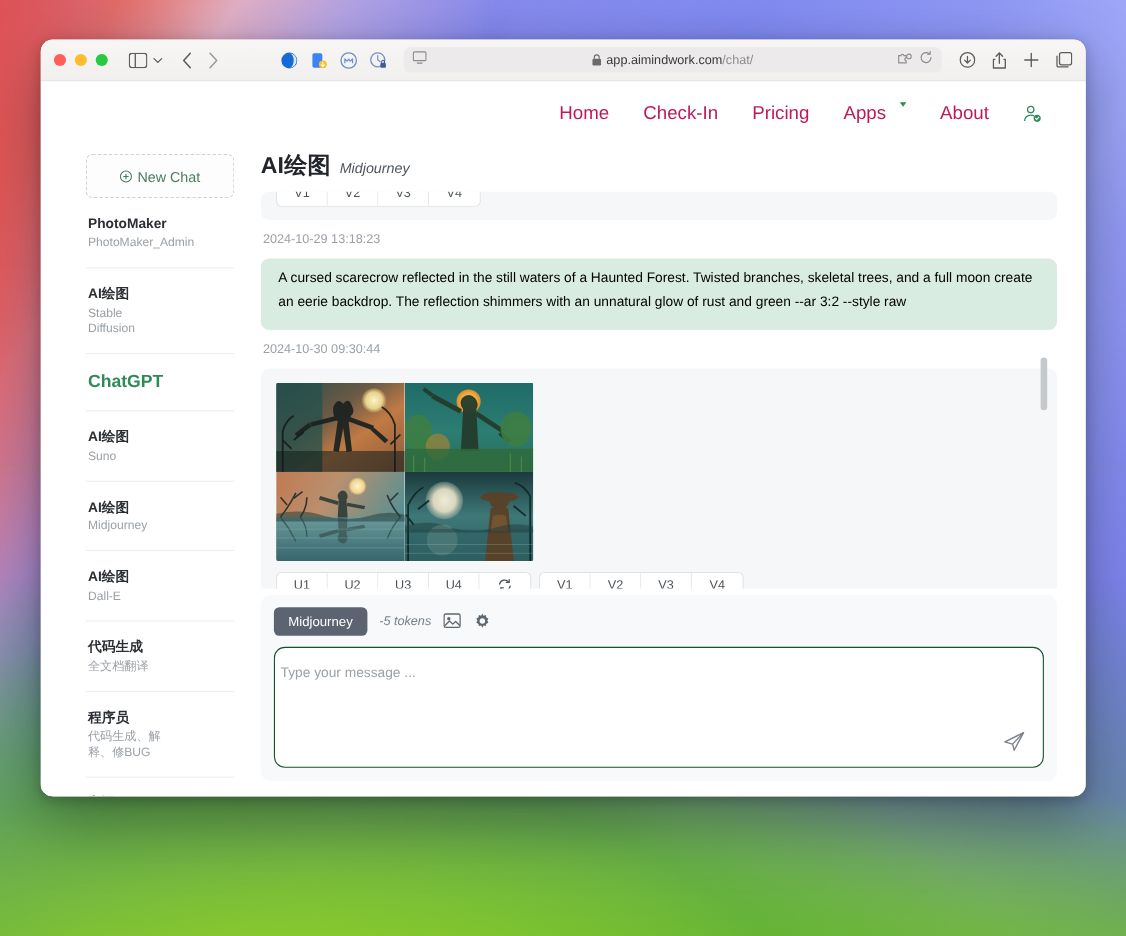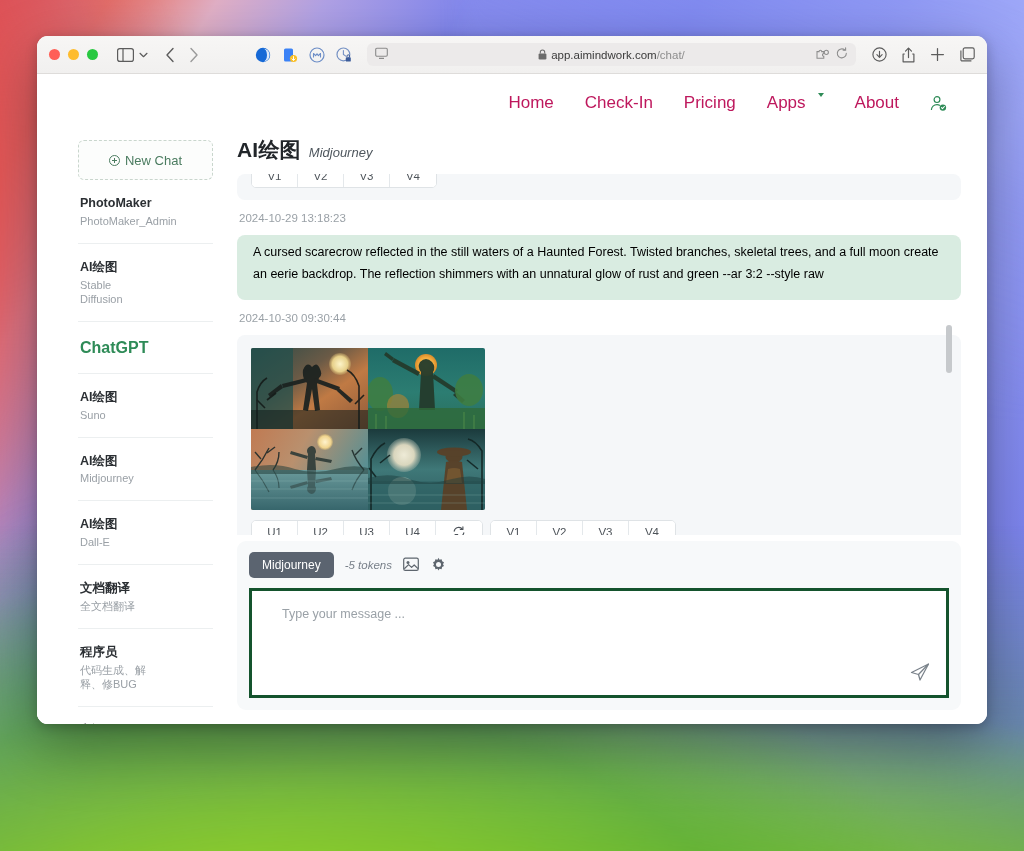--- a/index.html
+++ b/index.html
@@ -340,25 +340,25 @@
     font-size: 12px;
     padding: 6px 13px;
     border-radius: 5px;
     cursor: pointer;
   }
   #token-cost { font-size: 11.5px; font-style: italic; color: #79818a; }
   .comp-icon { width: 17px; height: 17px; color: #5e666e; cursor: pointer; display: inline-flex; }
 
   #msg-box {
     background: #fff;
-    border: 3px solid #14532d;
-    border-radius: 0;
+    border: 1px solid #14532d;
+    border-radius: 10px;
     height: 110px;
     position: relative;
-    padding: 13px 30px;
+    padding: 13px 5px;
   }
   #msg-input {
     border: none;
     outline: none;
     width: 100%;
     font-size: 12.5px;
     color: #2b3034;
     font-family: "Liberation Sans", sans-serif;
     background: transparent;
   }
@@ -563,21 +563,21 @@
           </div>
           <div class="chat-item">
             <div class="chat-title">AI绘图</div>
             <div class="chat-sub">Midjourney</div>
           </div>
           <div class="chat-item">
             <div class="chat-title">AI绘图</div>
             <div class="chat-sub">Dall-E</div>
           </div>
           <div class="chat-item">
-            <div class="chat-title">文档翻译</div>
+            <div class="chat-title">代码生成</div>
             <div class="chat-sub">全文档翻译</div>
           </div>
           <div class="chat-item">
             <div class="chat-title">程序员</div>
             <div class="chat-sub">代码生成、解释、修BUG</div>
           </div>
           <div class="chat-item">
             <div class="chat-title">翻译</div>
           </div>
         </aside>

